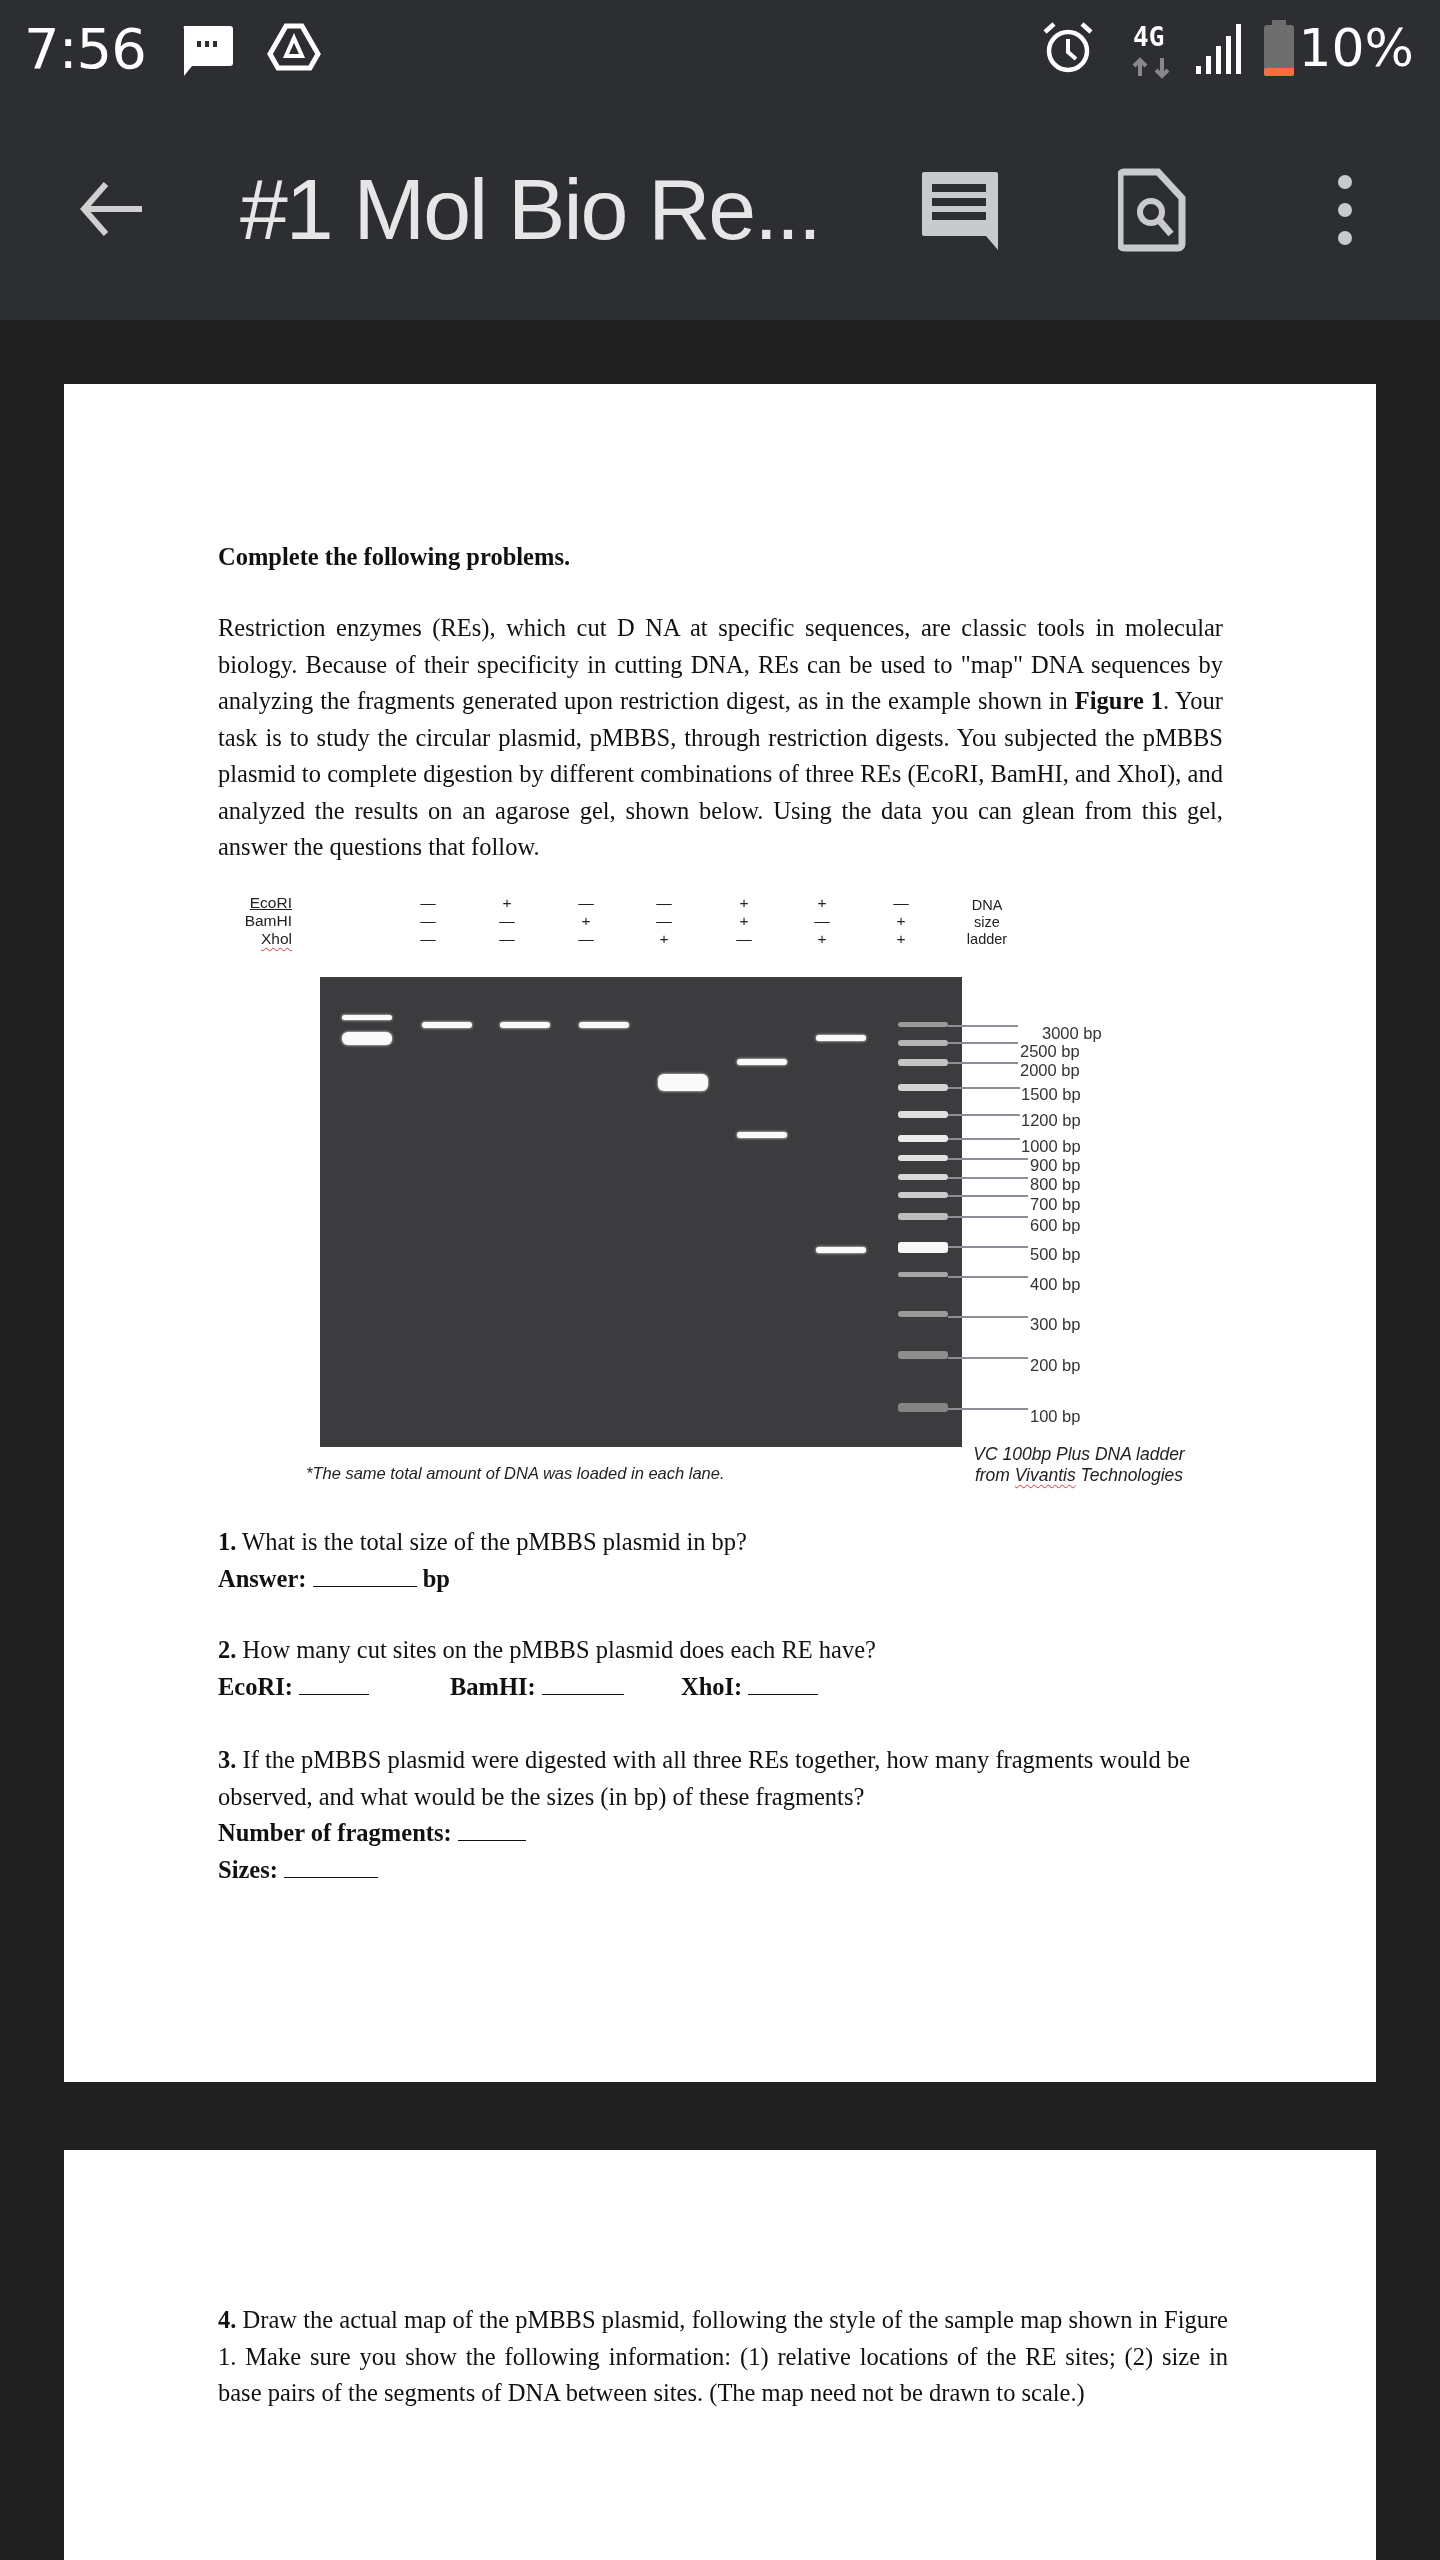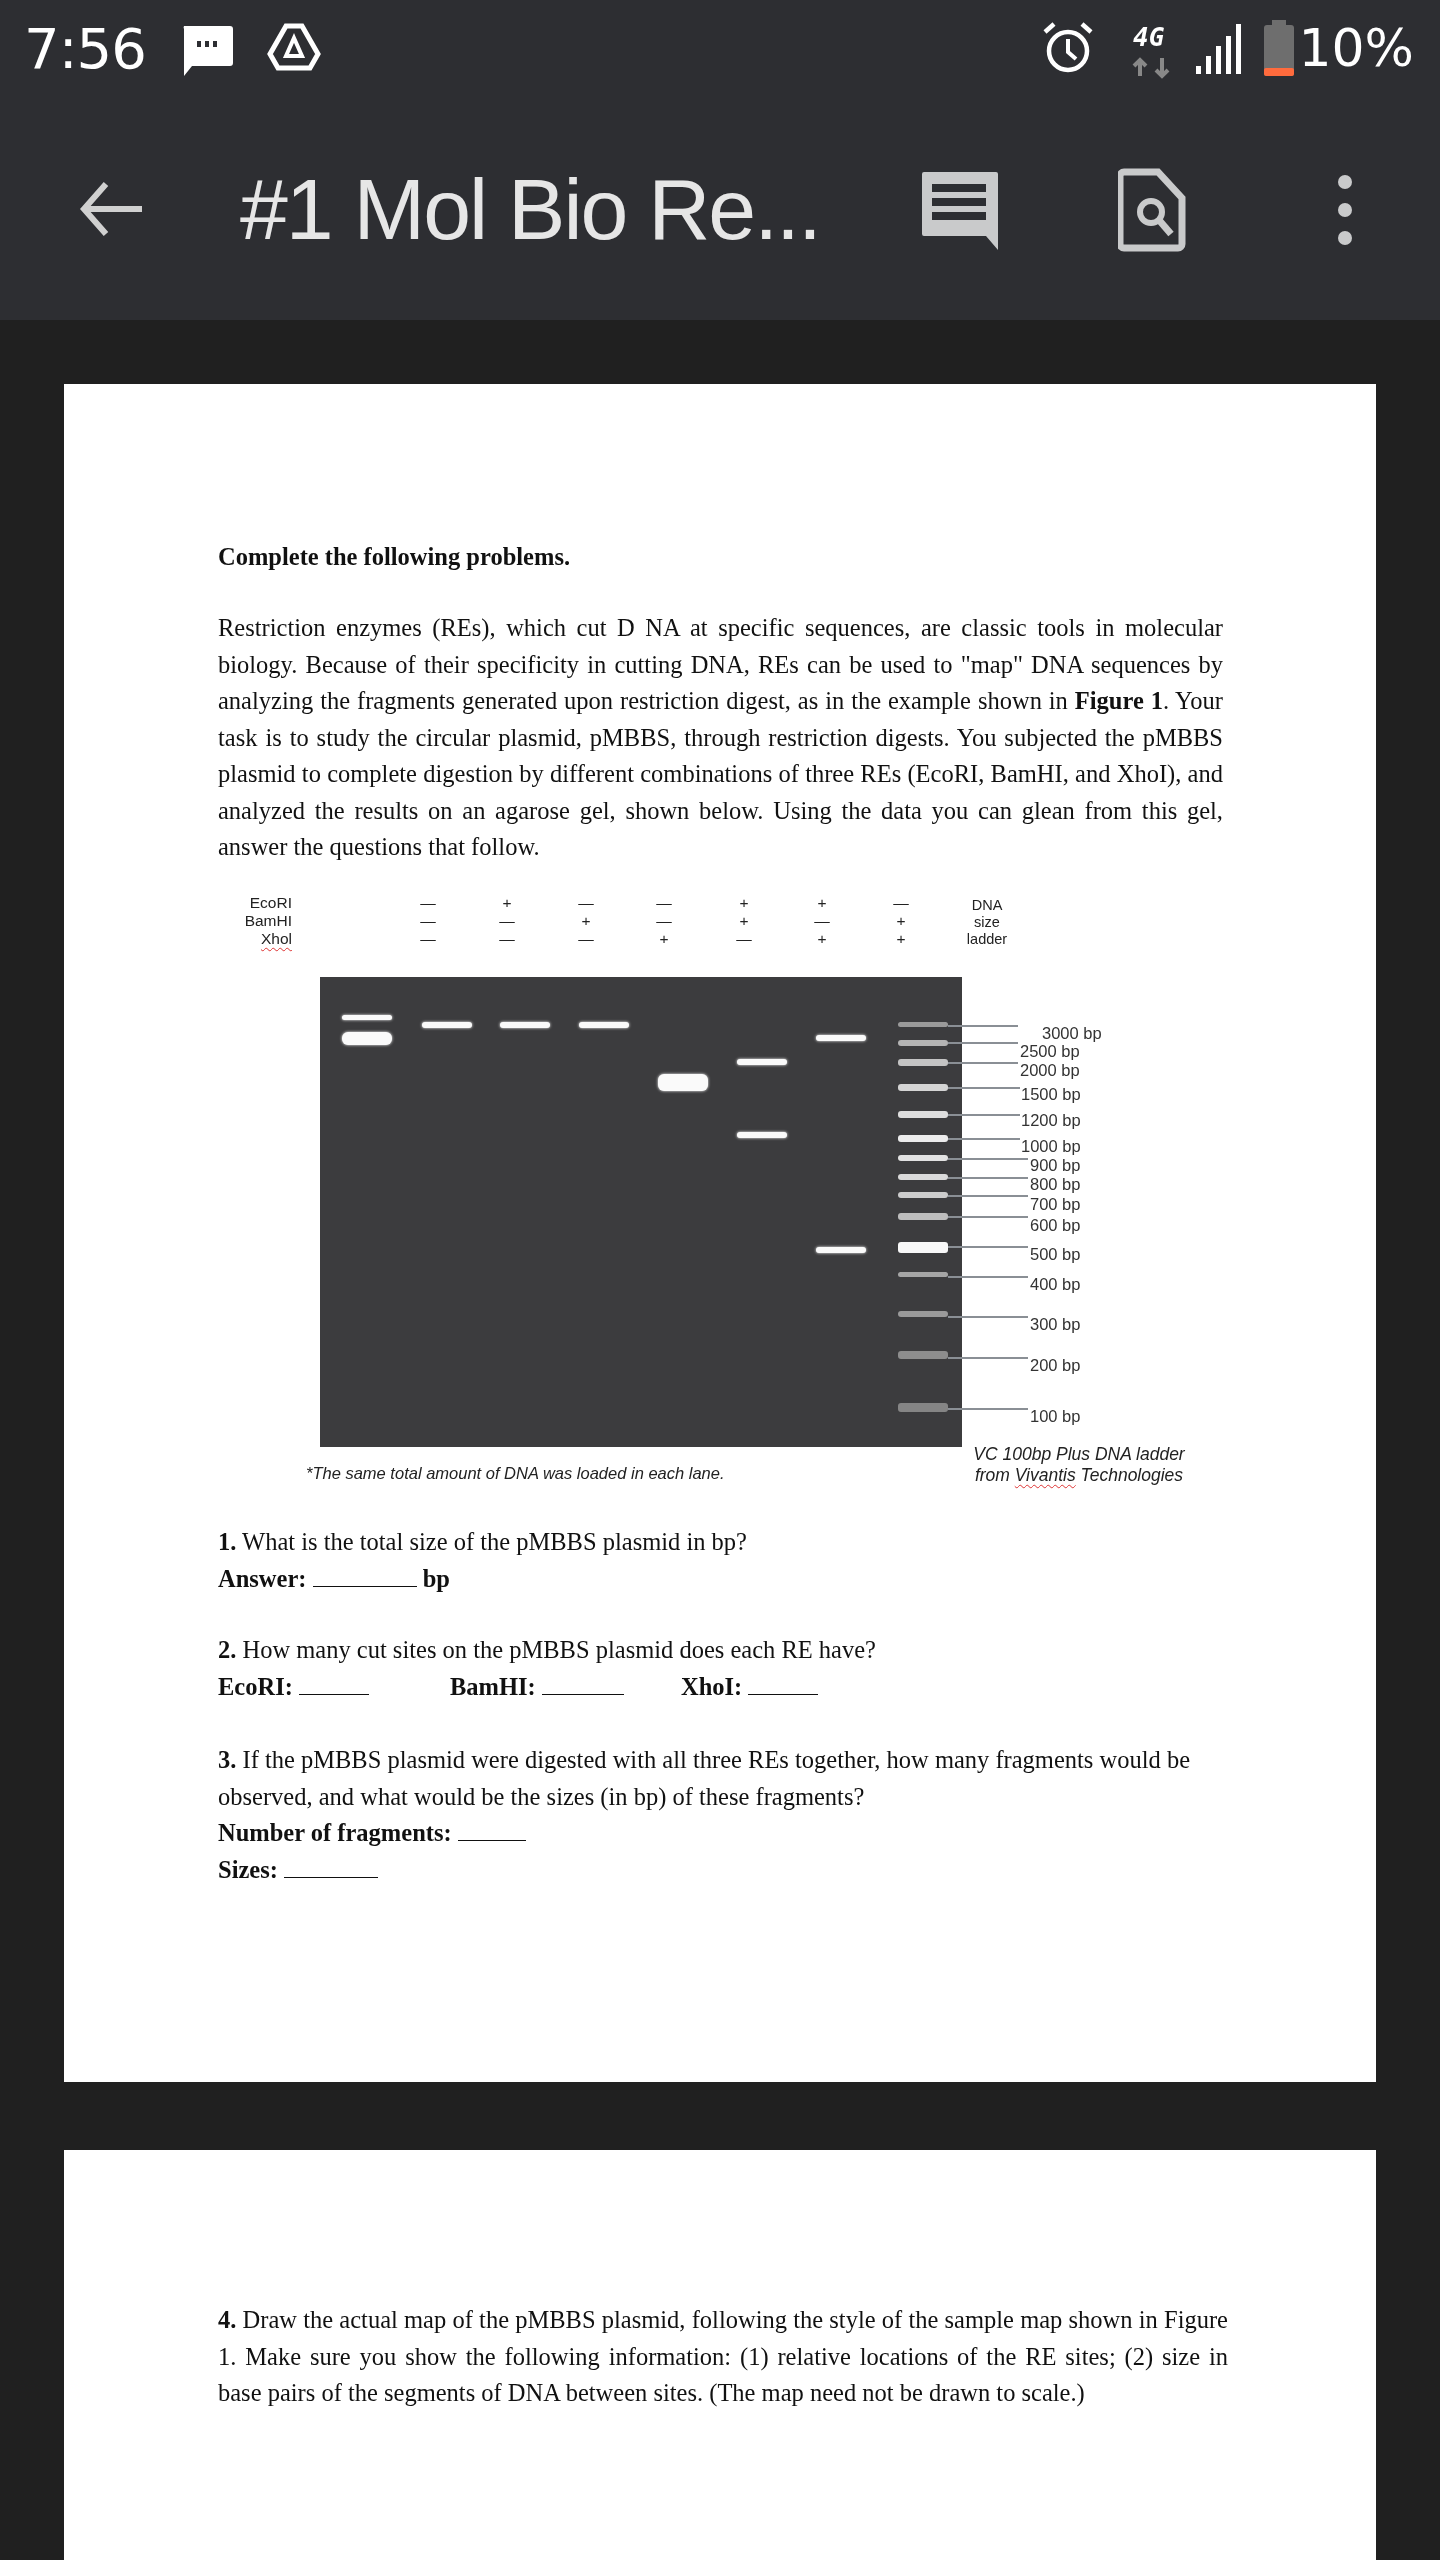--- a/index.html
+++ b/index.html
@@ -66,21 +66,21 @@
   </span>
 
   <span class="sb-icon" style="left:1040px;top:20px;">
     <svg width="56" height="56" viewBox="0 0 56 56">
         <circle cx="28" cy="31" r="19" fill="none" stroke="#fff" stroke-width="4.5"></circle>
         <path d="M28 19 v13 l8 7" fill="none" stroke="#fff" stroke-width="4"></path>
         <path d="M5 12 l9 -8" stroke="#fff" stroke-width="4.5"></path>
         <path d="M51 12 l-9 -8" stroke="#fff" stroke-width="4.5"></path>
       </svg>
   </span>
-  <span class="sb-icon" style="left:1130px;top:22px;font-style:italic;">
+  <span class="sb-icon" style="left:1130px;top:22px;">
     <svg width="46" height="58" viewBox="0 0 46 58">
         <text x="3" y="24" font-family="DejaVu Sans Mono, monospace" font-size="26" font-weight="bold" fill="#fff">4G</text>
         <path d="M10 54 v-14 M4 44 l6 -6 l6 6" stroke="#888" stroke-width="4" fill="none"></path>
         <path d="M32 36 v16 M26 48 l6 6 l6 -6" stroke="#888" stroke-width="4" fill="none"></path>
       </svg>
   </span>
   <span class="sb-icon" style="left:1194px;top:22px;">
     <svg width="48" height="54" viewBox="0 0 48 54">
         <rect x="2" y="44" width="5" height="8" fill="#fff"></rect>
         <rect x="12" y="34" width="5" height="18" fill="#fff"></rect>
@@ -131,21 +131,21 @@
   </span>
 </div>
 
 <div class="page page1 doc">
   <div class="heading">Complete the following problems.</div>
 
   <div class="intro"><span>Restriction enzymes (REs), which cut D NA at specific sequences, are classic tools in molecular biology. Because of their specificity in cutting DNA, REs can be used to "map" DNA sequences by analyzing the fragments generated upon restriction digest, as in the example shown in </span><span class="bold">Figure 1</span><span>. Your task is to study the circular plasmid, pMBBS, through restriction digests. You subjected the pMBBS plasmid to complete digestion by different combinations of three REs (EcoRI, BamHI, and XhoI), and analyzed the results on an agarose gel, shown below. Using the data you can glean from this gel, answer the questions that follow.</span></div>
 
   <div class="enz-table">
     <div class="enz-row" style="top:0;">
-      <span class="enz-label" style="left:-22px;">EcoRI</span>
+      <span class="enz-label" style="left:-22px;text-decoration:underline;">EcoRI</span>
       <span class="enz-cell" style="left:184px;">—</span>
       <span class="enz-cell" style="left:263px;">+</span>
       <span class="enz-cell" style="left:342px;">—</span>
       <span class="enz-cell" style="left:420px;">—</span>
       <span class="enz-cell" style="left:500px;">+</span>
       <span class="enz-cell" style="left:578px;">+</span>
       <span class="enz-cell" style="left:657px;">—</span>
     </div>
     <div class="enz-row" style="top:18px;">
       <span class="enz-label" style="left:-22px;">BamHI</span>

